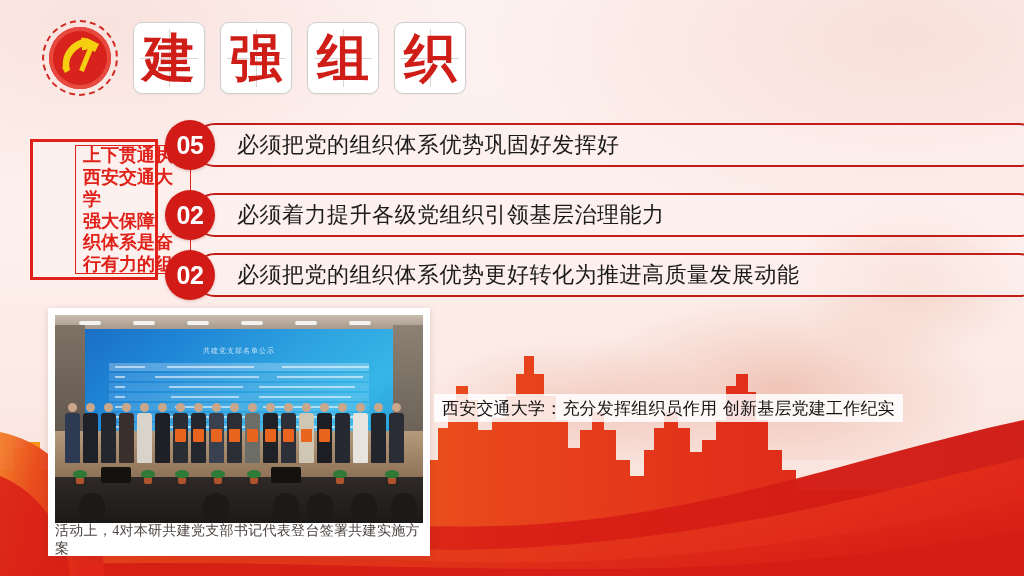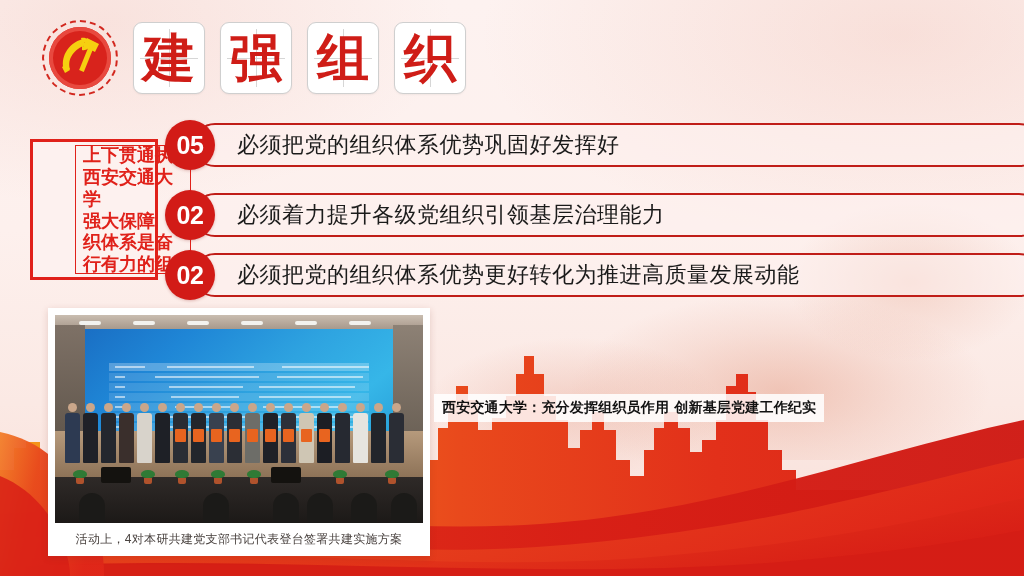--- a/index.html
+++ b/index.html
@@ -180,34 +180,34 @@
   #photo .plant .leaf { width:14px; height:8px; background:#2f7a35; border-radius:50% 50% 40% 40%; }
   #photo .plant .pot { width:8px; height:6px; background:#b0522c; margin:0 auto; border-radius:0 0 2px 2px; }
   #photo .speaker { position:absolute; bottom:40px; width:30px; height:16px; background:#14120f; border-radius:2px; }
   #photo .aud { position:absolute; bottom:0; width:26px; height:30px; border-radius:13px 13px 0 0; background:#1b1a18; }
 
   #caption {
     height:33px; display:flex; align-items:center; justify-content:center;
     background:#ffffff;
   }
   #caption span {
-    font-family:Liberation Sans, sans-serif;
-    font-size:12px; color:#4a4340; letter-spacing:0.3px;
+    font-family:Liberation Serif, serif;
+    font-size:14px; color:#4a4340; letter-spacing:0.3px;
   }
 
   
   #headline {
     position:absolute; left:434px; top:394px; height:28px;
     background:rgba(255,255,255,0.86);
     display:flex; align-items:center; padding:0 8px;
     z-index:6;
   }
   #headline span {
     font-family:"DejaVu Sans", sans-serif;
-    font-size:14px; font-weight:bold; color:#121212; white-space:nowrap;
+    font-size:17px; font-weight:normal; color:#121212; white-space:nowrap;
     letter-spacing:0.2px;
   }
 </style>
 </head>
 <body>
 
 <div id="stage">
 
   <div class="wash wash-a"></div>
   <div class="wash wash-b"></div>
@@ -348,20 +348,21 @@
       <div class="sidewall-r"></div>
       <div class="lights">
         <b style="left:0px;"></b>
           <b style="left:54px;"></b>
           <b style="left:108px;"></b>
         <b style="left:162px;"></b>
           <b style="left:216px;"></b>
           <b style="left:270px;"></b>
       </div>
       <div class="screen">
+        <div class="scr-title">共建党支部名单公示</div>
         <div class="tbl">
           <div class="tr head">
               <i style="width:30px;"></i>
               <i style="width:88px;margin-left:22px;"></i>
               <i style="width:88px;margin-left:28px;"></i>
             </div>
           <div class="tr">
               <i style="width:10px;"></i>
               <i style="width:104px;margin-left:30px;"></i>
               <i style="width:86px;margin-left:18px;"></i>

